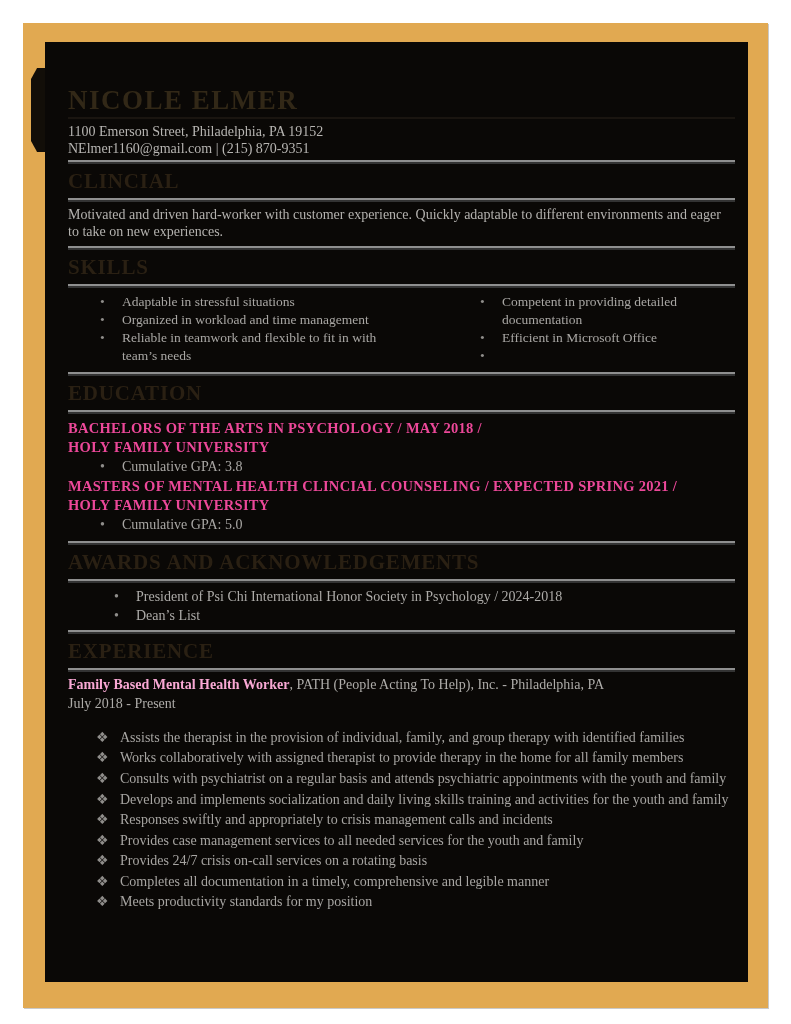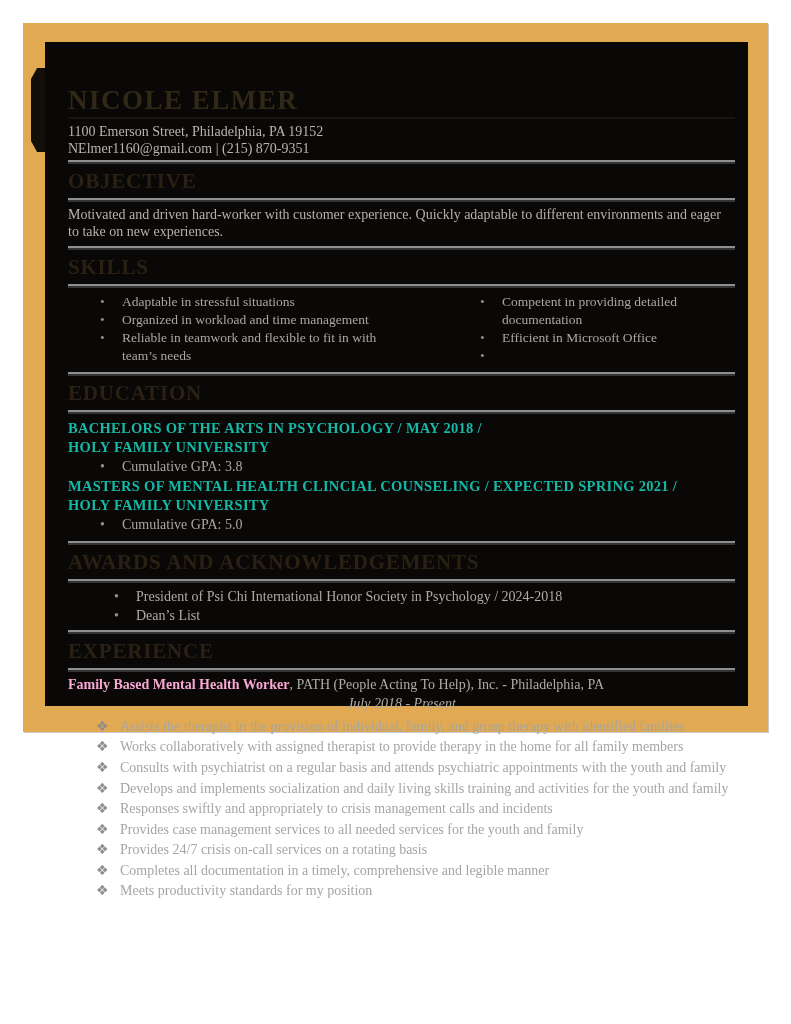--- a/index.html
+++ b/index.html
@@ -1,21 +1,21 @@
 <!DOCTYPE html>
 <html><head>
 <meta charset="utf-8">
 <style>
   html,body{margin:0;padding:0;}
   body{
     width:791px;height:1024px;background:#ffffff;position:relative;overflow:hidden;
     font-family:"Liberation Serif","DejaVu Serif",serif;
   }
   .gold-frame{
-    position:absolute;left:23px;top:23px;width:745px;height:709px;
+    position:absolute;left:23px;top:23px;width:745px;height:985px;
     background:#e1a951;box-shadow:1px 1px 0 #c9c9c9;
   }
   .sheet{
     position:absolute;left:22px;top:19px;right:20px;bottom:26px;
     background:#0a0806;
   }
   .corner-tab{
     position:absolute;left:8px;top:45px;width:16px;height:84px;
     background:#120e08;
     clip-path:polygon(38% 0,100% 0,100% 100%,38% 100%,0 87%,0 13%);
@@ -36,47 +36,47 @@
     margin:6px 0 5px 0;line-height:1.1;
   }
   .obj-text{margin:4px 0 5px 0;color:#b4b2af;}
   .skills-wrap{display:flex;margin:5px 0 7px 0;font-size:13.5px;color:#a9a7a4;line-height:1.33;}
   .skills-col-left{flex:0 0 330px;}
   .skills-col-right{flex:1;margin-left:50px;}
   .li{display:flex;padding-left:32px;}
   .li .b{flex:none;width:22px;color:#8f8d8a;}
   .li .t{flex:1;}
   .edu-block{margin:5px 0 6px 0;}
-  .edu-title{font-weight:bold;color:#14b8a6;font-size:14.5px;letter-spacing:0.3px;line-height:1.3;}
+  .edu-title{font-weight:bold;color:#ec4899;font-size:14.5px;letter-spacing:0.3px;line-height:1.3;}
   .edu-gpa{display:flex;padding-left:32px;color:#a9a7a4;line-height:1.45;}
   .edu-gpa .b{flex:none;width:22px;color:#8f8d8a;}
   .awards-list{margin:4px 0 5px 0;line-height:1.36;color:#adaba8;}
   .awards-list .li{padding-left:46px;}
   .exp-job-line{margin:4px 0 0 0;color:#aeaca9;line-height:1.35;}
   .exp-job-title{font-weight:bold;color:#f9a8d4;}
-  .exp-dates{font-style:italic;color:#aeaca9;line-height:1.35;margin-bottom:3px;text-align:center;}
+  .exp-dates{color:#aeaca9;line-height:1.35;margin-bottom:14px;}
   .exp-list{color:#a7a5a2;line-height:1.47;}
   .exp-list .li{padding-left:28px;}
   .exp-list .li .b{width:24px;color:#8f8d8a;}
 </style>
 </head>
 <body>
 
 <div class="gold-frame">
   <div class="corner-tab"></div>
   <div class="sheet">
     <div class="inner">
 
       <div class="name">NICOLE ELMER</div>
       <div class="name-underline"></div>
       <div class="contact-line">1100 Emerson Street, Philadelphia, PA 19152</div>
       <div class="contact-line">NElmer1160@gmail.com | (215) 870-9351</div>
       <div class="rule"></div>
 
-      <div class="heading">OBJECTIVE</div>
+      <div class="heading">CLINCIAL</div>
       <div class="rule"></div>
       <div class="obj-text">Motivated and driven hard-worker with customer experience. Quickly adaptable to different environments and eager to take on new experiences.</div>
       <div class="rule"></div>
 
       <div class="heading">SKILLS</div>
       <div class="rule"></div>
       <div class="skills-wrap">
         <div class="skills-col-left">
           <div class="li">
               <span class="b">•</span>

